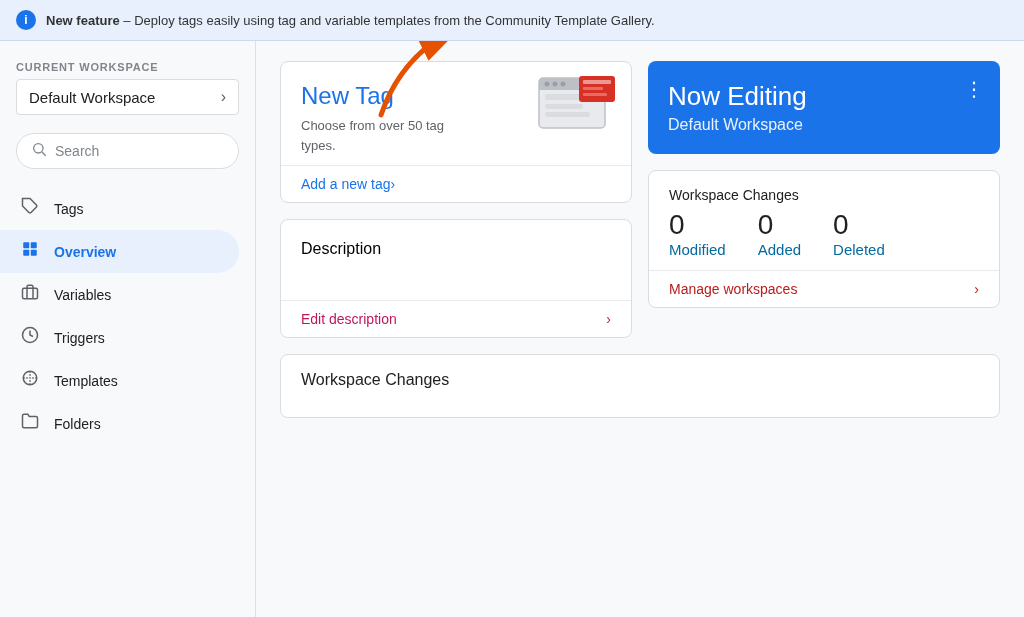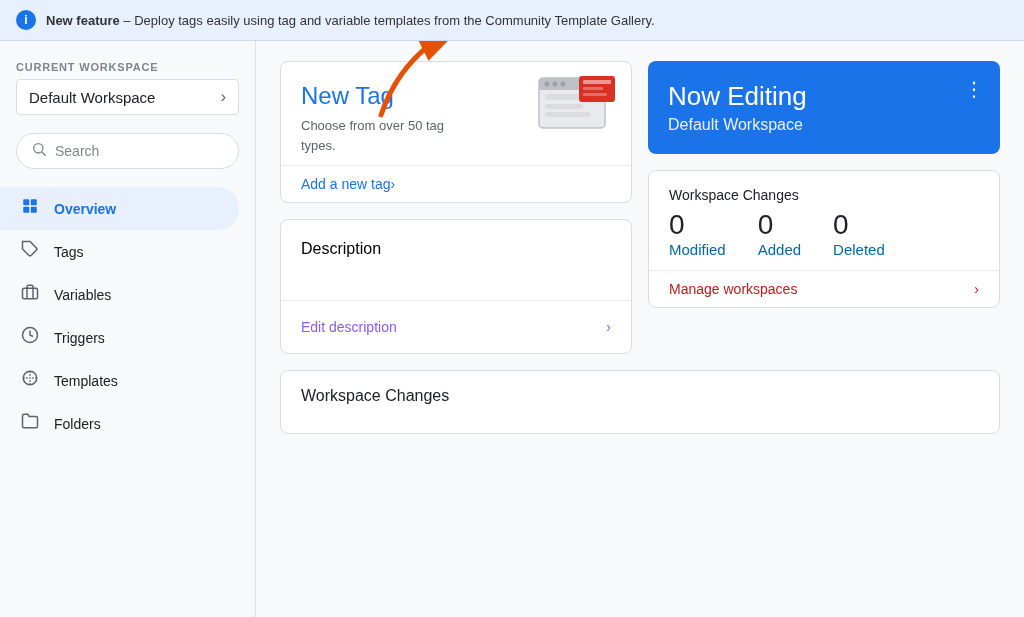--- a/index.html
+++ b/index.html
@@ -181,23 +181,23 @@
       border-top: 1px solid #e8eaed;
       color: #1a73e8;
       font-size: 14px;
       font-weight: 500;
       cursor: pointer;
     }
     .desc-card-footer {
       display: flex;
       align-items: center;
       justify-content: space-between;
-      padding: 18px 20px;
+      padding: 10px 20px;
       border-top: 1px solid #e8eaed;
-      color: #8b5cf6;
+      color: #be185d;
       font-size: 14px;
       font-weight: 500;
       cursor: pointer;
     }
 
     
     .now-editing-card {
       background: #1a73e8;
       border-radius: 8px;
       padding: 20px;
@@ -344,40 +344,40 @@
             <circle cx="11" cy="11" r="7"></circle>
             <line x1="16.5" y1="16.5" x2="22" y2="22"></line>
           </svg>
         </span>
         <span class="search-placeholder">Search</span>
       </div>
     </div>
 
     <nav class="nav-items">
 
+      <div class="nav-item">
+        <span class="nav-icon">
+          <svg width="18" height="18" viewBox="0 0 24 24" fill="none" stroke="#5f6368" stroke-width="2">
+            <path d="M20.59 13.41l-7.17 7.17a2 2 0 0 1-2.83 0L2 12V2h10l8.59 8.59a2 2 0 0 1 0 2.82z"></path>
+            <line x1="7" y1="7" x2="7.01" y2="7"></line>
+          </svg>
+        </span>
+        <span class="nav-label">Tags</span>
+      </div>
+
       <div class="nav-item active">
         <span class="nav-icon">
           <svg width="18" height="18" viewBox="0 0 24 24" fill="#1a73e8">
             <rect x="3" y="3" width="8" height="8" rx="1"></rect>
             <rect x="13" y="3" width="8" height="8" rx="1"></rect>
             <rect x="3" y="13" width="8" height="8" rx="1"></rect>
             <rect x="13" y="13" width="8" height="8" rx="1"></rect>
           </svg>
         </span>
         <span class="nav-label">Overview</span>
-      </div>
-
-      <div class="nav-item">
-        <span class="nav-icon">
-          <svg width="18" height="18" viewBox="0 0 24 24" fill="none" stroke="#5f6368" stroke-width="2">
-            <path d="M20.59 13.41l-7.17 7.17a2 2 0 0 1-2.83 0L2 12V2h10l8.59 8.59a2 2 0 0 1 0 2.82z"></path>
-            <line x1="7" y1="7" x2="7.01" y2="7"></line>
-          </svg>
-        </span>
-        <span class="nav-label">Tags</span>
       </div>
 
       <div class="nav-item">
         <span class="nav-icon">
           <svg width="18" height="18" viewBox="0 0 24 24" fill="none" stroke="#5f6368" stroke-width="2">
             <rect x="2" y="7" width="20" height="14" rx="2" ry="2"></rect>
             <path d="M16 21V5a2 2 0 0 0-2-2h-4a2 2 0 0 0-2 2v16"></path>
           </svg>
         </span>
         <span class="nav-label">Variables</span>

